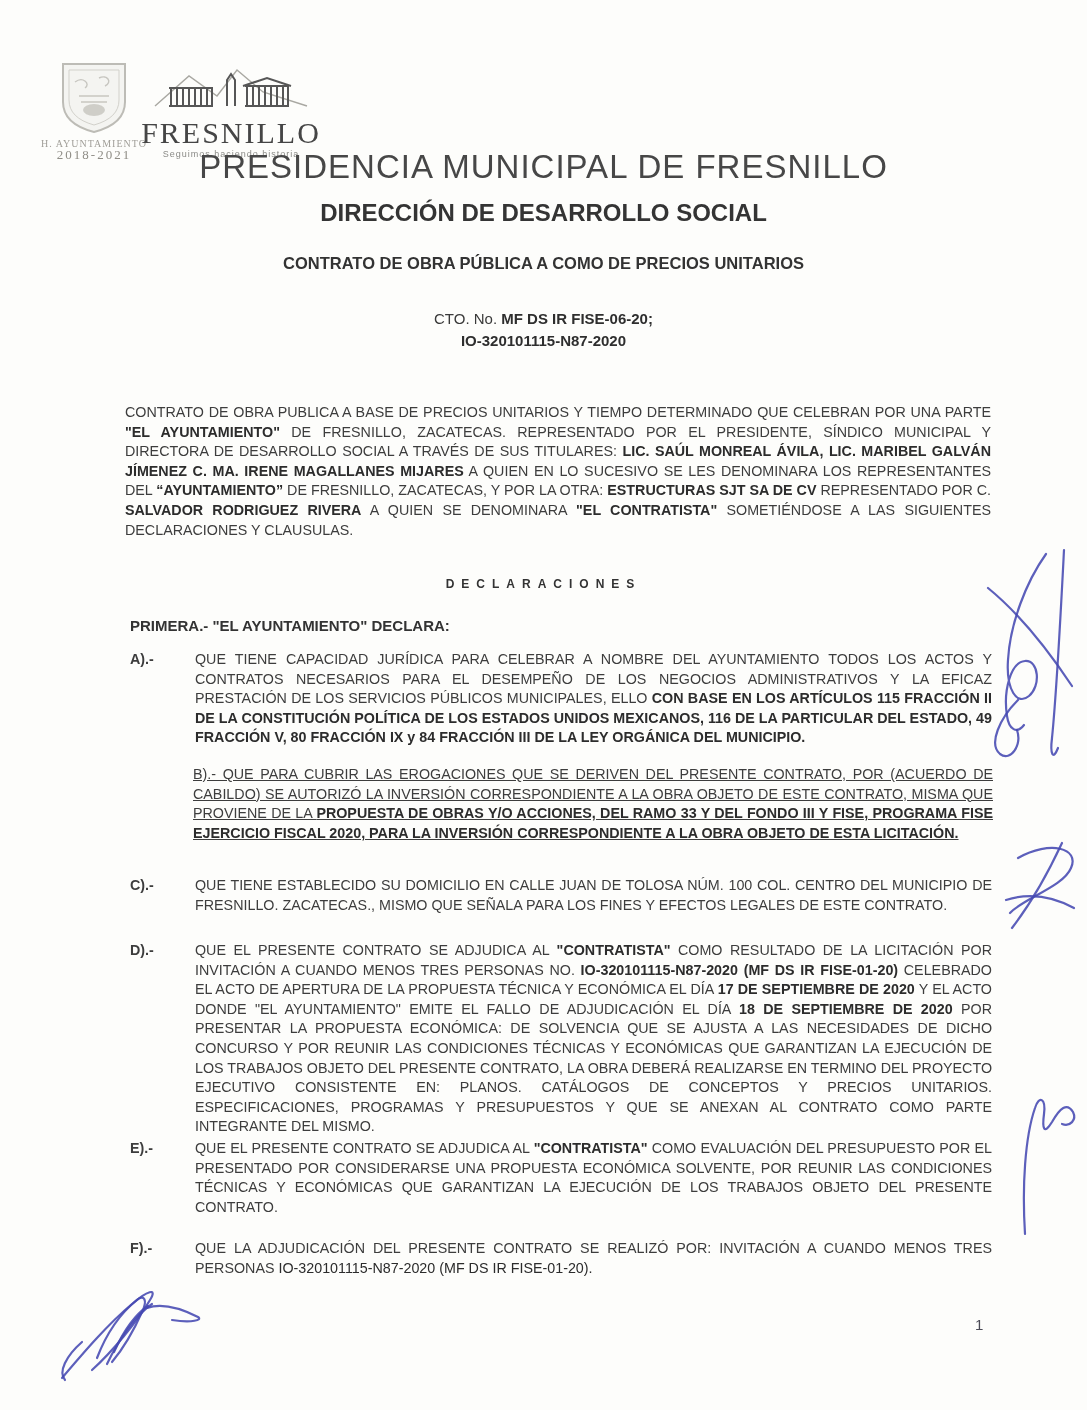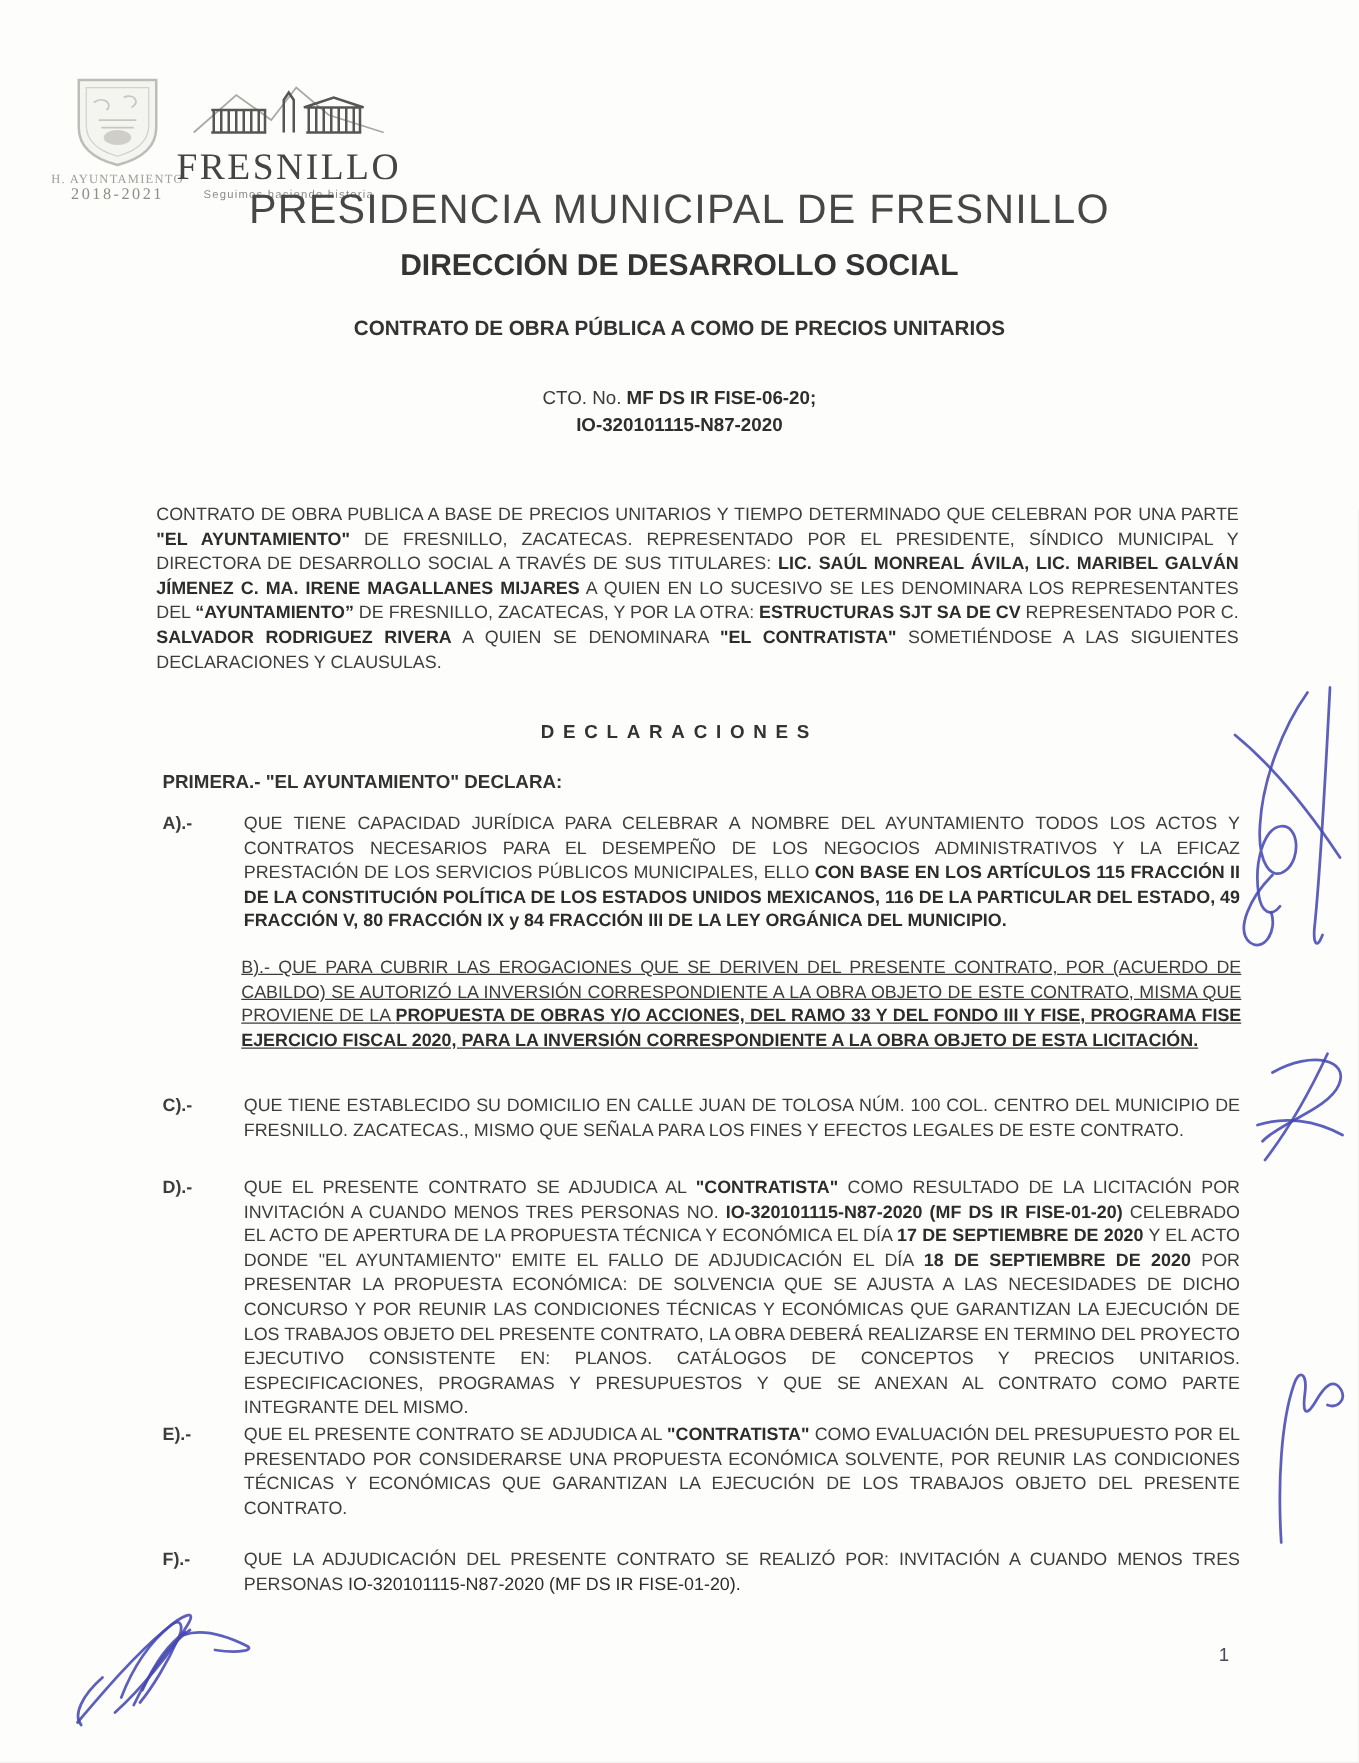--- a/index.html
+++ b/index.html
@@ -24,21 +24,21 @@
   .title1{position:absolute;left:0;top:148px;width:100%;text-align:center;font-size:33px;letter-spacing:1px;color:#474747;}
   .title2{position:absolute;left:0;top:199px;width:100%;text-align:center;font-size:24px;font-weight:bold;color:#343434;}
   .title3{position:absolute;left:0;top:254px;width:100%;text-align:center;font-size:16.5px;font-weight:bold;color:#333;}
   .refblock{position:absolute;left:0;top:308px;width:100%;text-align:center;font-size:15px;line-height:22px;color:#3a3a3a;}
   .refblock b{color:#2e2e2e;}
   
   .intro{
     position:absolute;left:125px;top:403px;width:866px;
     font-size:14.3px;line-height:19.6px;text-align:justify;color:#3d3d3d;
   }
-  .decl-heading{position:absolute;left:0;top:577px;width:100%;text-align:center;font-size:15px;font-weight:bold;letter-spacing:7px;color:#333;}
+  .decl-heading{position:absolute;left:0;top:577px;width:100%;text-align:center;font-size:12px;font-weight:bold;letter-spacing:7px;color:#333;}
   .primera{position:absolute;left:130px;top:617px;font-size:15px;font-weight:bold;color:#333;}
   .decl-item{position:absolute;font-size:14.3px;line-height:19.6px;color:#3d3d3d;}
   .decl-label{position:absolute;left:0;top:0;font-weight:bold;}
   .decl-text{margin-left:65px;text-align:justify;}
   .item-a{left:130px;top:650px;width:862px;}
   .item-b{left:193px;top:765px;width:800px;}
   .item-b .decl-text{margin-left:0;text-decoration:underline;}
   .item-c{left:130px;top:876px;width:862px;}
   .item-d{left:130px;top:941px;width:862px;}
   .item-e{left:130px;top:1139px;width:862px;}

